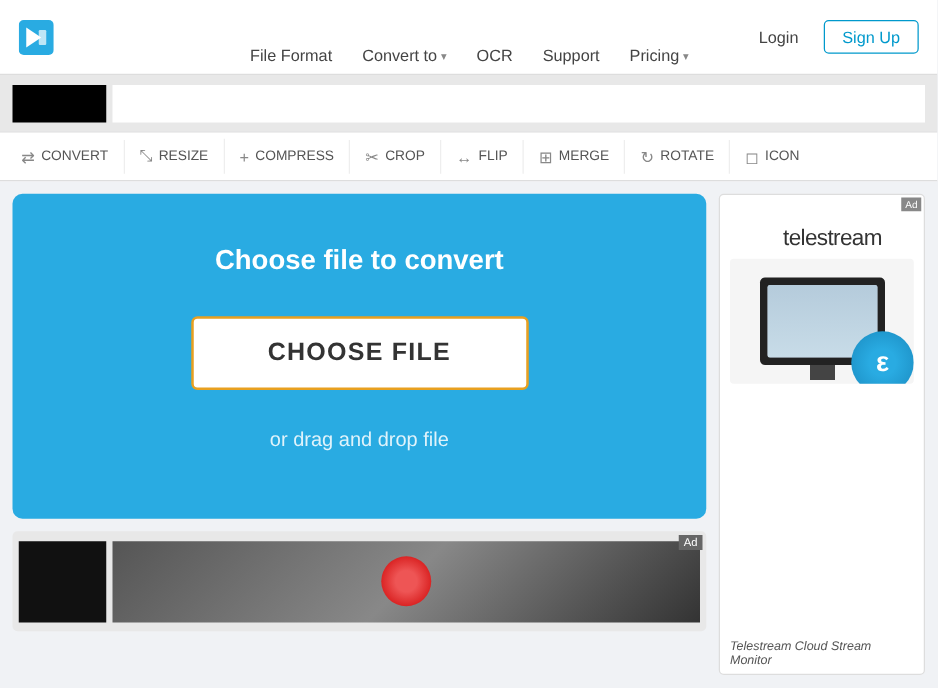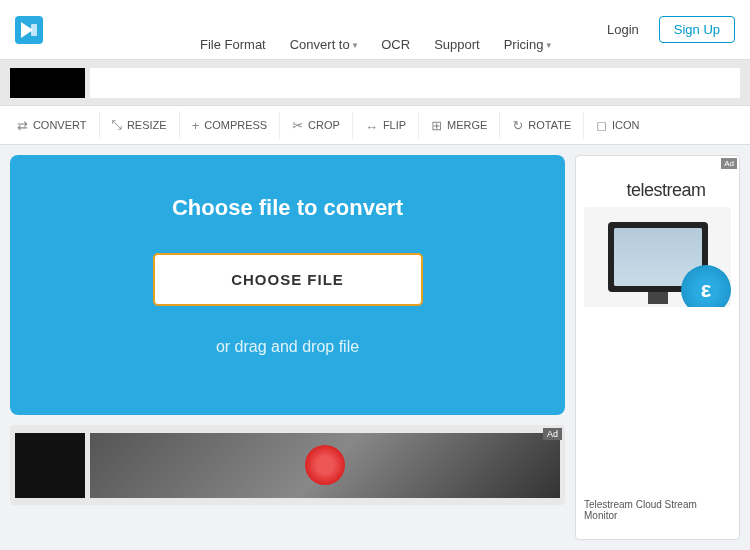--- a/index.html
+++ b/index.html
@@ -152,21 +152,21 @@
       font-weight: bold;
       text-align: center;
     }
     .choose-file-btn {
       background: #fff;
       border: 2.5px solid #e8a020;
       border-radius: 5px;
       width: 270px;
       padding: 16px 0;
       text-align: center;
-      font-size: 15px;
+      font-size: 20px;
       font-weight: bold;
       color: #333;
       letter-spacing: 1px;
       cursor: pointer;
     }
     .drag-drop-text {
       color: rgba(255,255,255,0.85);
       font-size: 16px;
       text-align: right;
     }
@@ -302,24 +302,25 @@
       background: radial-gradient(circle, #29abe2 30%, #1a8abf 100%);
       border-radius: 50%;
       display: flex;
       align-items: center;
       justify-content: center;
       color: #fff;
       font-size: 22px;
       font-weight: bold;
     }
     .right-ad-bottom {
-      padding: 8px 8px 18px;
+      padding: 8px 8px 5px;
       font-size: 10px;
       color: #555;
       margin-top: auto;
+      font-style: italic;
     }
 
     
     .logo-svg { width: 28px; height: 28px; }
   </style>
 </head>
 <body>
 
 <header class="header">
   <div class="logo-area">

